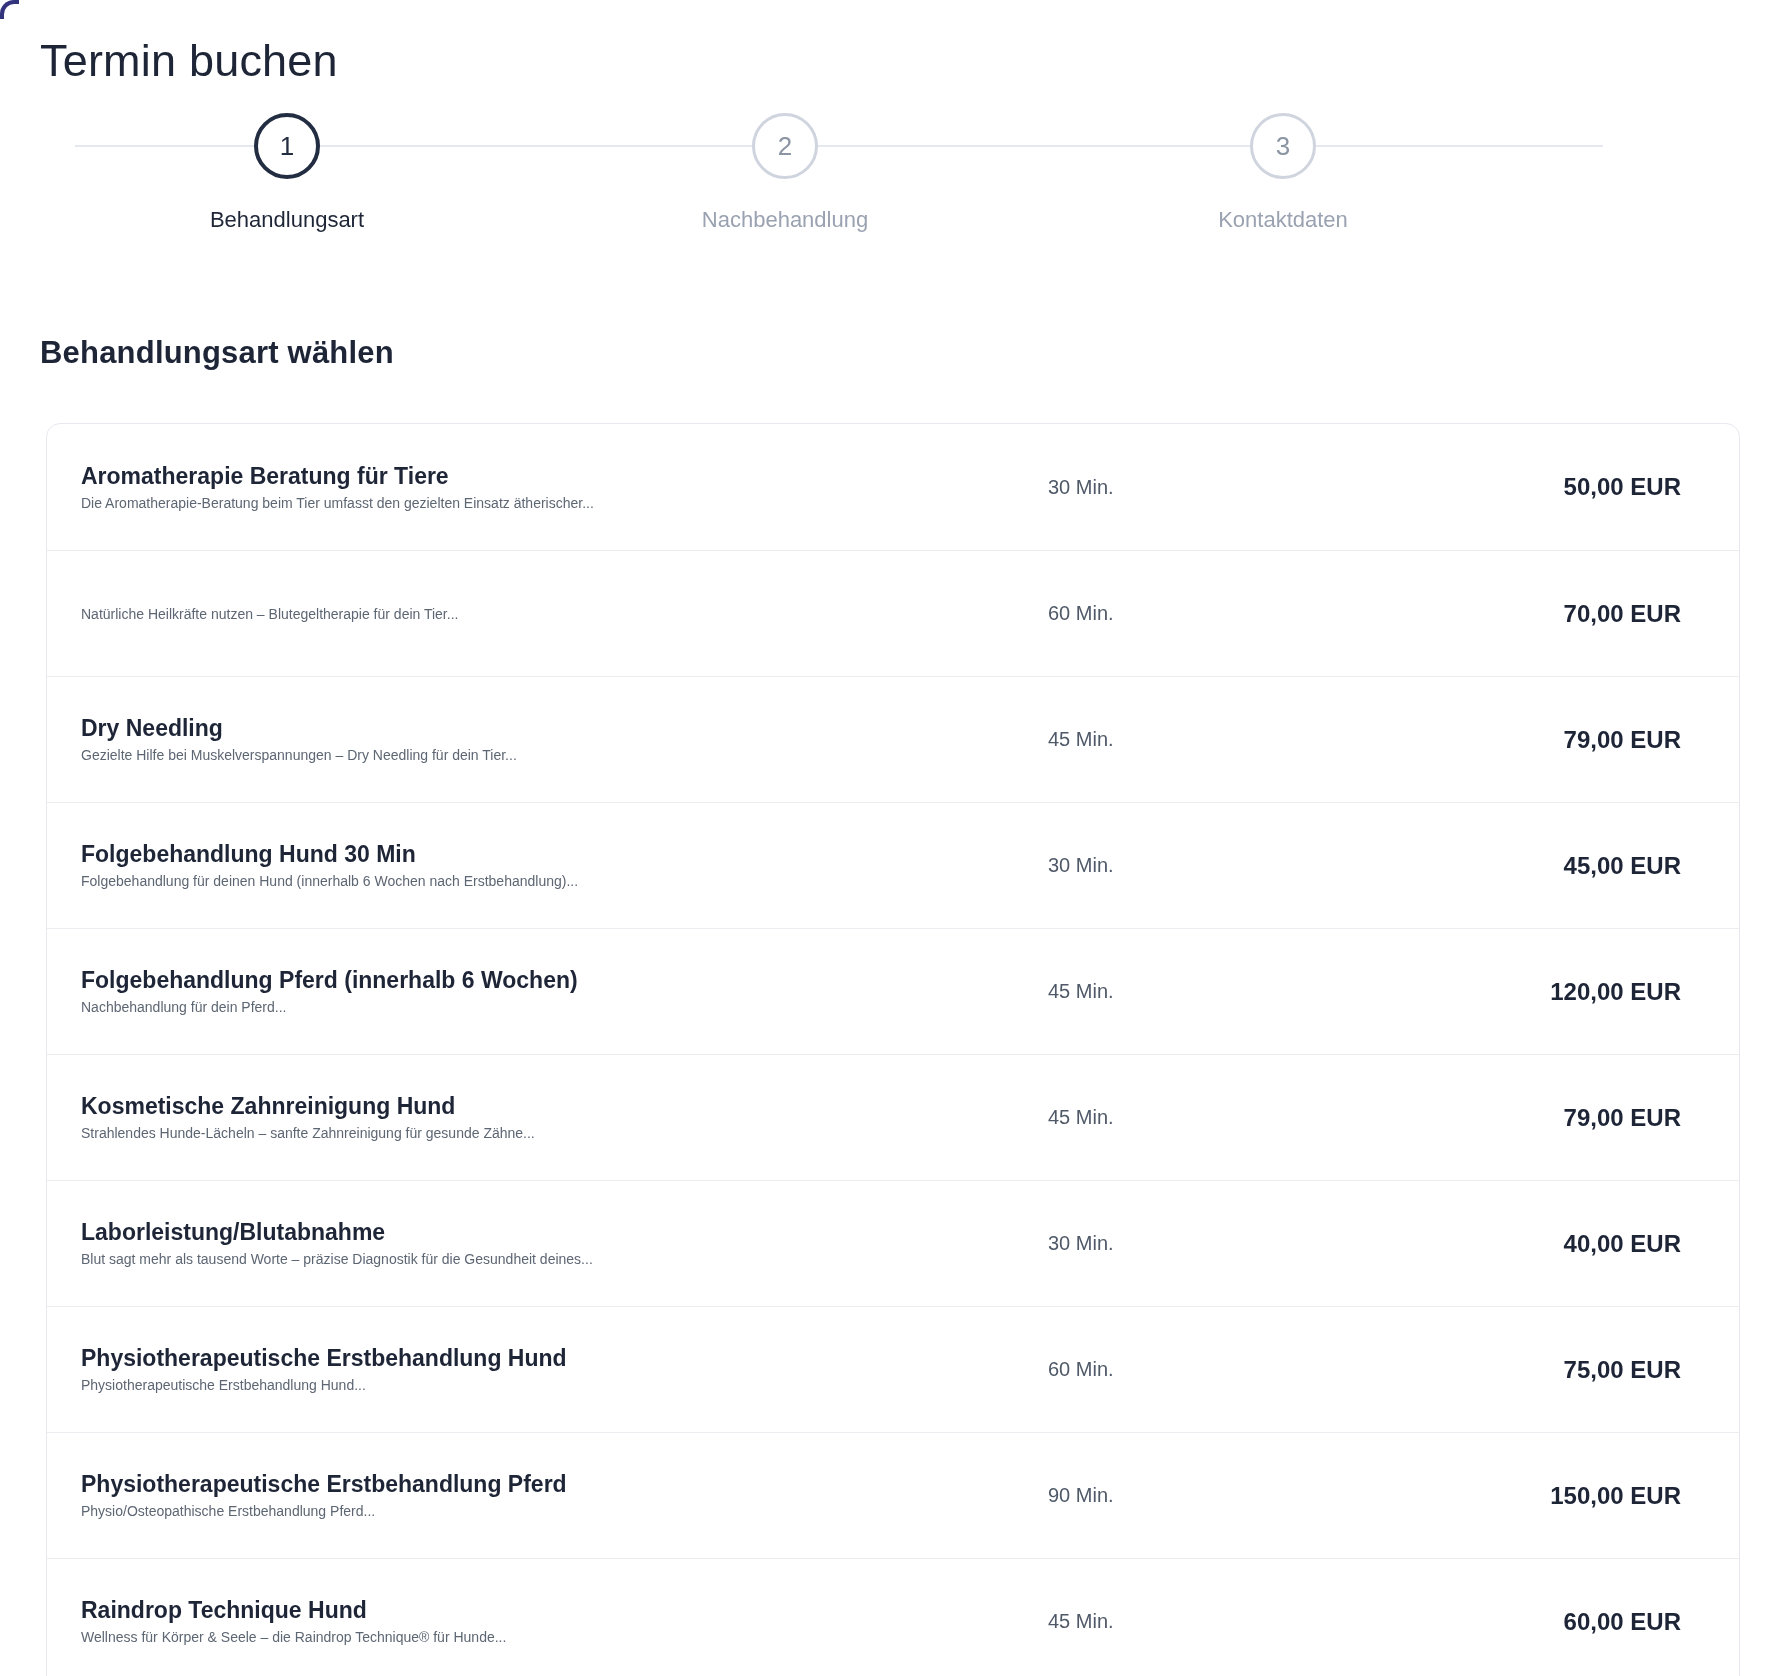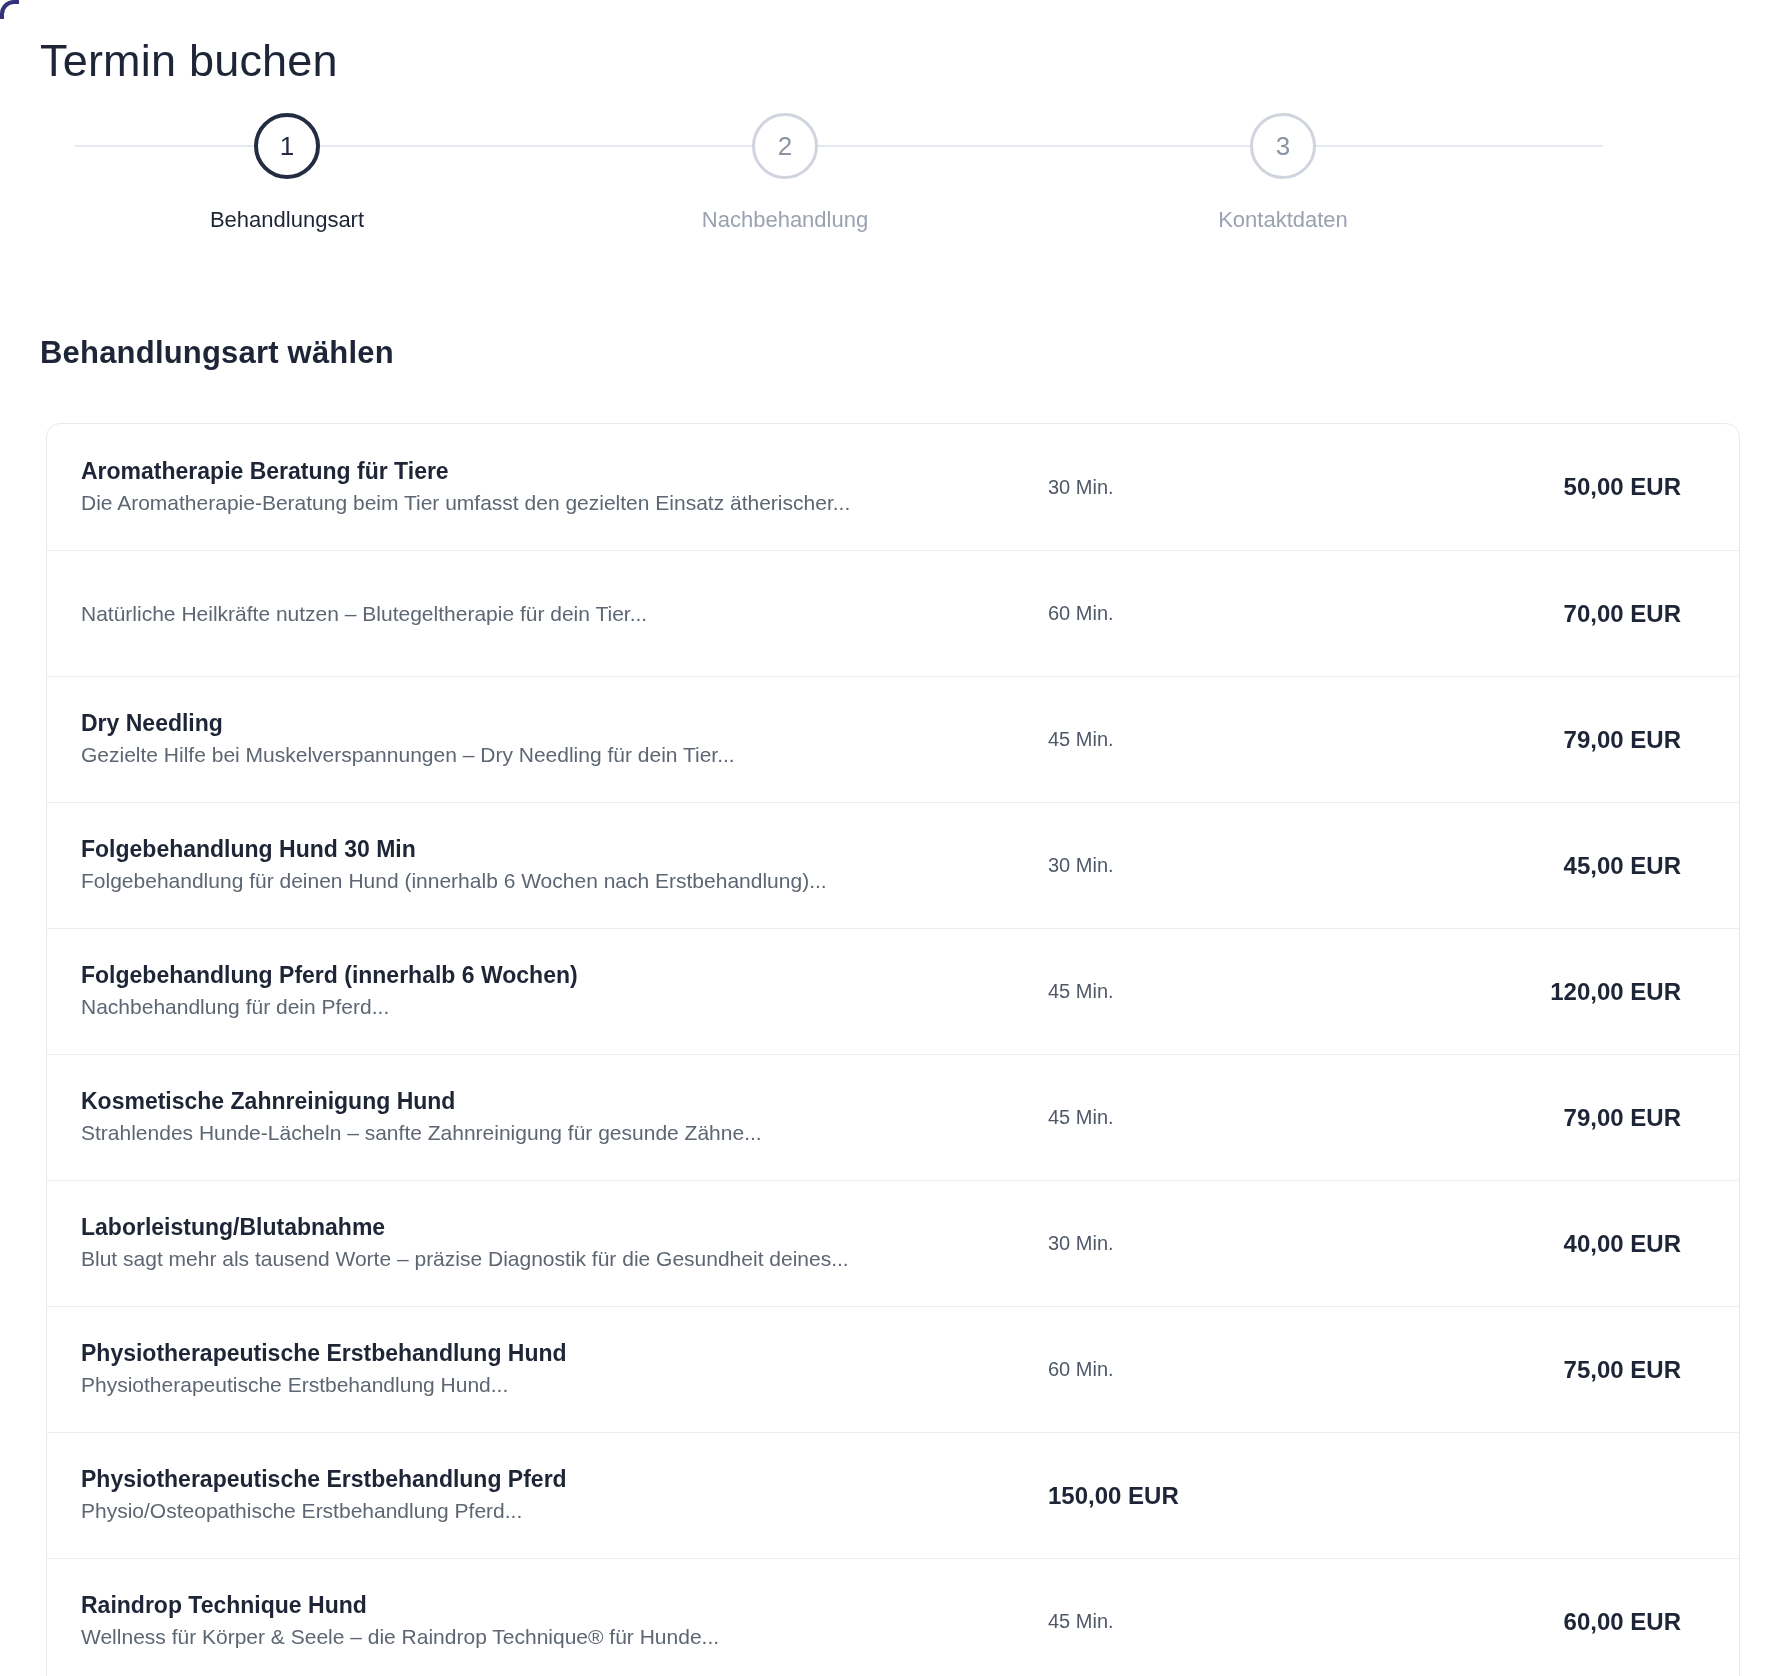--- a/index.html
+++ b/index.html
@@ -75,21 +75,21 @@
     padding:0 58px 0 34px;
     cursor:pointer;
   }
   .service-row + .service-row{border-top:1px solid var(--divider);}
   .svc-main{width:967px;flex:0 0 967px;min-width:0;}
   .svc-name{
     font-size:23px;font-weight:700;color:var(--ink);
     line-height:1.3;margin:0;white-space:nowrap;overflow:hidden;
   }
   .svc-desc{
-    font-size:21px;color:var(--muted);line-height:1.35;margin-top:2px;
+    font-size:14px;color:var(--muted);line-height:1.35;margin-top:2px;
     white-space:nowrap;overflow:hidden;
   }
   .svc-duration{
     flex:1;font-size:20px;color:var(--duration);text-align:left;white-space:nowrap;
   }
   .svc-price{
     font-size:24px;font-weight:700;color:var(--ink);
     text-align:right;white-space:nowrap;
   }
 </style>
@@ -192,20 +192,21 @@
     </div>
     <div class="svc-duration">60 Min.</div>
     <div class="svc-price">75,00 EUR</div>
   </div>
 
   <div class="service-row">
     <div class="svc-main">
       <div class="svc-name">Physiotherapeutische Erstbehandlung Pferd</div>
       <div class="svc-desc">Physio/Osteopathische Erstbehandlung Pferd...</div>
     </div>
+    <div class="svc-duration">90 Min.</div>
     <div class="svc-price">150,00 EUR</div>
   </div>
 
   <div class="service-row">
     <div class="svc-main">
       <div class="svc-name">Raindrop Technique Hund</div>
       <div class="svc-desc">Wellness für Körper &amp; Seele – die Raindrop Technique® für Hunde...</div>
     </div>
     <div class="svc-duration">45 Min.</div>
     <div class="svc-price">60,00 EUR</div>

